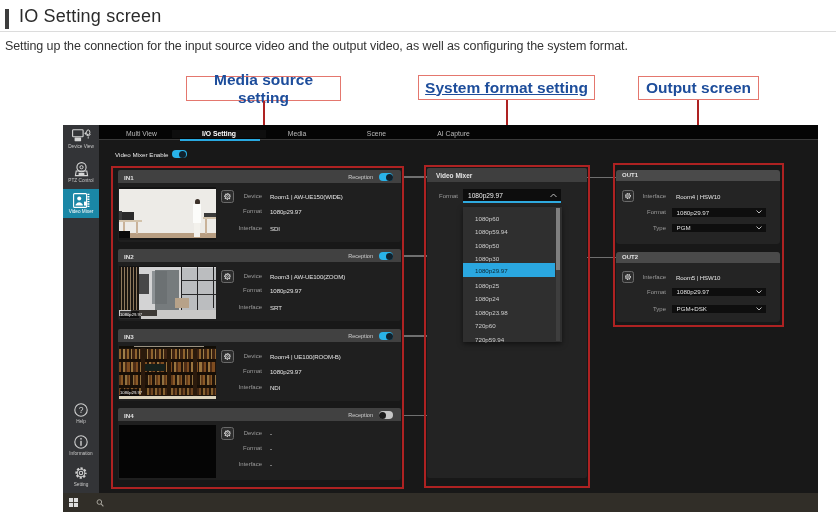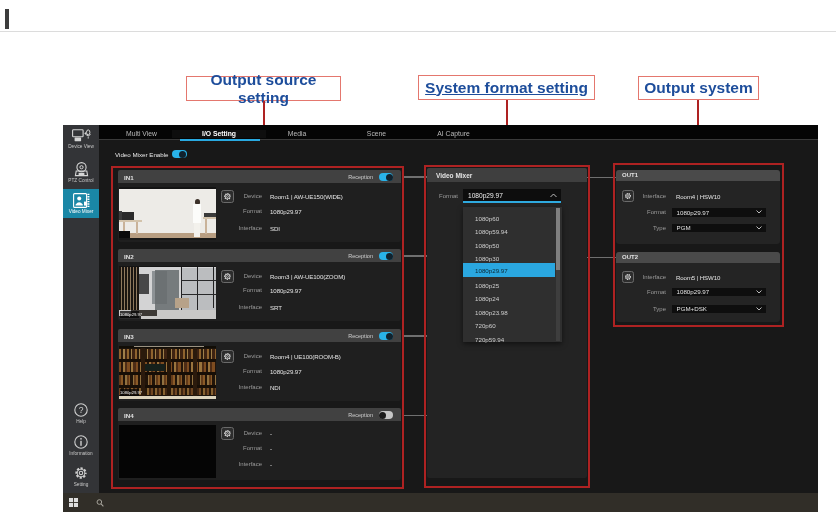--- a/index.html
+++ b/index.html
@@ -57,25 +57,27 @@
 .outname { position:absolute; left:6px; top:2px; font-size:6px; font-weight:bold; color:#e0e0e0; }
 .sel { position:absolute; left:55.5px; width:94px; height:8.5px; background:#0e0e0e; }
 .sel span { position:absolute; left:5px; top:0.5px; font-size:6.2px; color:#e0e0e0; white-space:nowrap; }
 
 .rrect { position:absolute; border:2px solid #ae2222; }
 </style>
 </head>
 <body>
 <div id="page">
   <div id="titlebar" class="abs"></div>
+  <div id="title" class="abs">IO Setting screen</div>
   <div id="hline" class="abs"></div>
-
-  <div class="lbl abs" style="left:186px; top:76px; width:155px; height:25px;">Output source setting</div>
+  <div id="subtitle" class="abs">Setting up the connection for the input source video and the output video, as well as configuring the system format.</div>
+
+  <div class="lbl abs" style="left:186px; top:76px; width:155px; height:25px;">Media source setting</div>
   <div class="lbl abs" style="left:418px; top:75px; width:177px; height:25px;text-decoration:underline;">System format setting</div>
-  <div class="lbl abs" style="left:638px; top:76px; width:121px; height:24px;">Output system</div>
+  <div class="lbl abs" style="left:638px; top:76px; width:121px; height:24px;">Output screen</div>
   <div class="conn abs" style="left:263px; top:101px; height:65px;"></div>
   <div class="conn abs" style="left:506px; top:100px; height:65px;"></div>
   <div class="conn abs" style="left:697px; top:100px; height:63px;"></div>
 
   <div id="shot" class="abs">
     <div id="nav" class="abs"></div>
     <div class="tab" style="left:38.5px;">Multi View</div>
     <div class="tab sel" style="left:109px;">I/O Setting</div>
     <div class="tab" style="left:194px;">Media</div>
     <div class="tab" style="left:273.5px;">Scene</div>

